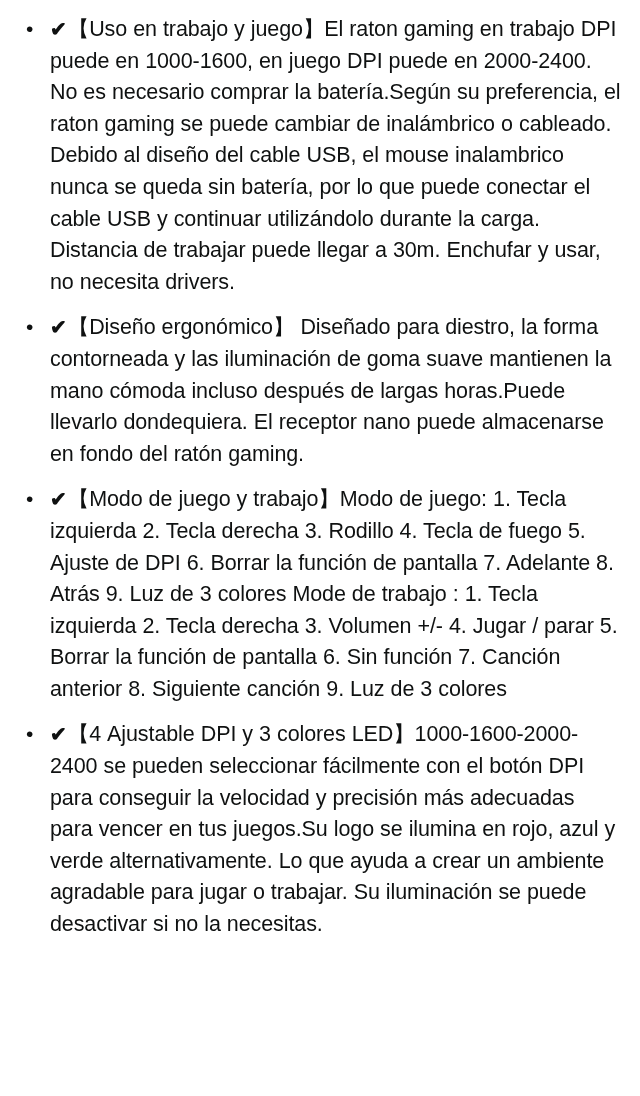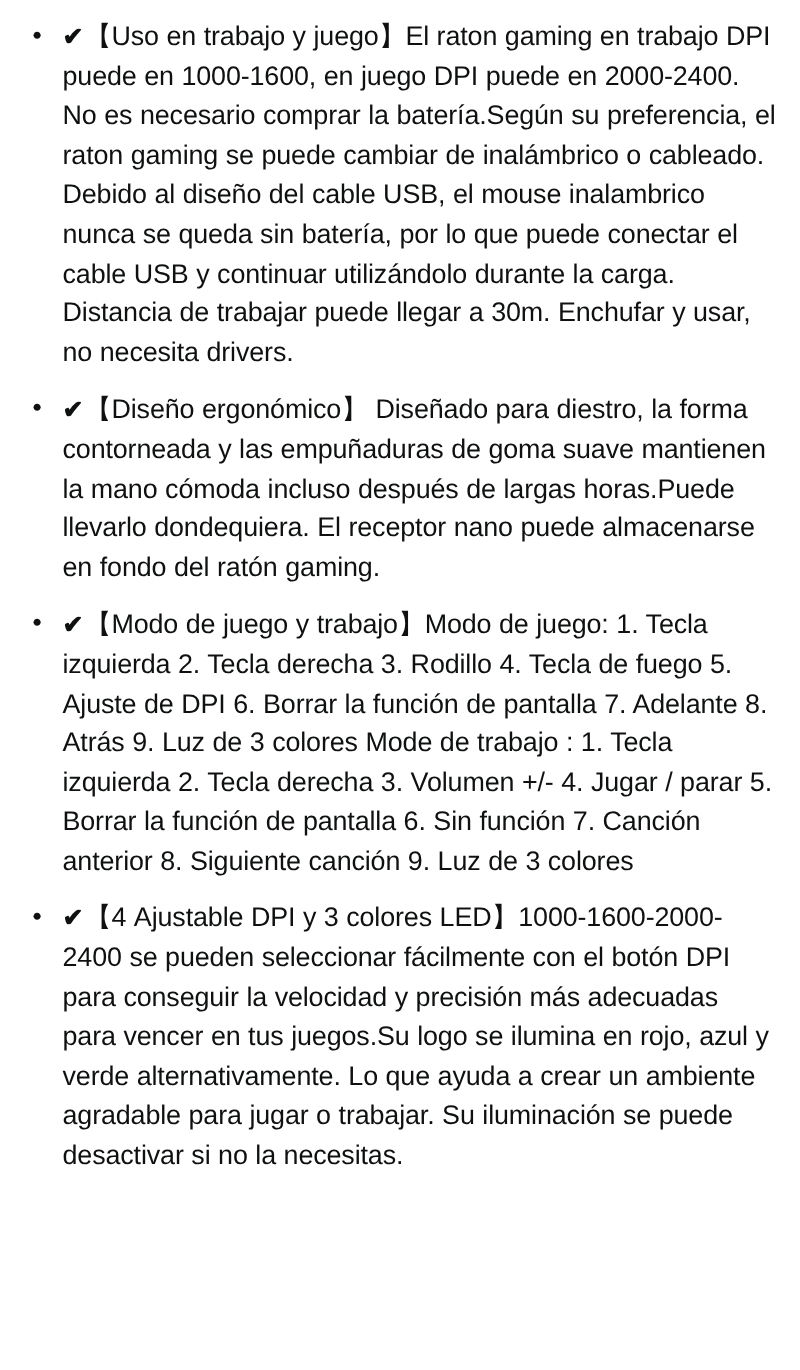--- a/index.html
+++ b/index.html
@@ -52,21 +52,21 @@
 </head>
 <body>
 
 <ul class="feature-list">
   <li class="feature-item">
     <span class="bullet">•</span>
     <span class="check">✔</span><span class="ftext">【Uso en trabajo y juego】El raton gaming en trabajo DPI puede en 1000-1600, en juego DPI puede en 2000-2400. No es necesario comprar la batería.Según su preferencia, el raton gaming se puede cambiar de inalámbrico o cableado. Debido al diseño del cable USB, el mouse inalambrico nunca se queda sin batería, por lo que puede conectar el cable USB y continuar utilizándolo durante la carga. Distancia de trabajar puede llegar a 30m. Enchufar y usar, no necesita drivers.</span>
   </li>
   <li class="feature-item">
     <span class="bullet">•</span>
-    <span class="check">✔</span><span class="ftext">【Diseño ergonómico】 Diseñado para diestro, la forma contorneada y las empuñaduras de goma suave mantienen la mano cómoda incluso después de largas horas.Puede llevarlo dondequiera. El receptor nano puede almacenarse en fondo del ratón gaming.</span>
+    <span class="check">✔</span><span class="ftext">【Diseño ergonómico】 Diseñado para diestro, la forma contorneada y las iluminación de goma suave mantienen la mano cómoda incluso después de largas horas.Puede llevarlo dondequiera. El receptor nano puede almacenarse en fondo del ratón gaming.</span>
   </li>
   <li class="feature-item">
     <span class="bullet">•</span>
     <span class="check">✔</span><span class="ftext">【Modo de juego y trabajo】Modo de juego: 1. Tecla izquierda 2. Tecla derecha 3. Rodillo 4. Tecla de fuego 5. Ajuste de DPI 6. Borrar la función de pantalla 7. Adelante 8. Atrás 9. Luz de 3 colores Mode de trabajo : 1. Tecla izquierda 2. Tecla derecha 3. Volumen +/- 4. Jugar / parar 5. Borrar la función de pantalla 6. Sin función 7. Canción anterior 8. Siguiente canción 9. Luz de 3 colores</span>
   </li>
   <li class="feature-item">
     <span class="bullet">•</span>
     <span class="check">✔</span><span class="ftext">【4 Ajustable DPI y 3 colores LED】1000-1600-2000-2400 se pueden seleccionar fácilmente con el botón DPI para conseguir la velocidad y precisión más adecuadas para vencer en tus juegos.Su logo se ilumina en rojo, azul y verde alternativamente. Lo que ayuda a crear un ambiente agradable para jugar o trabajar. Su iluminación se puede desactivar si no la necesitas.</span>
   </li>
 </ul>

